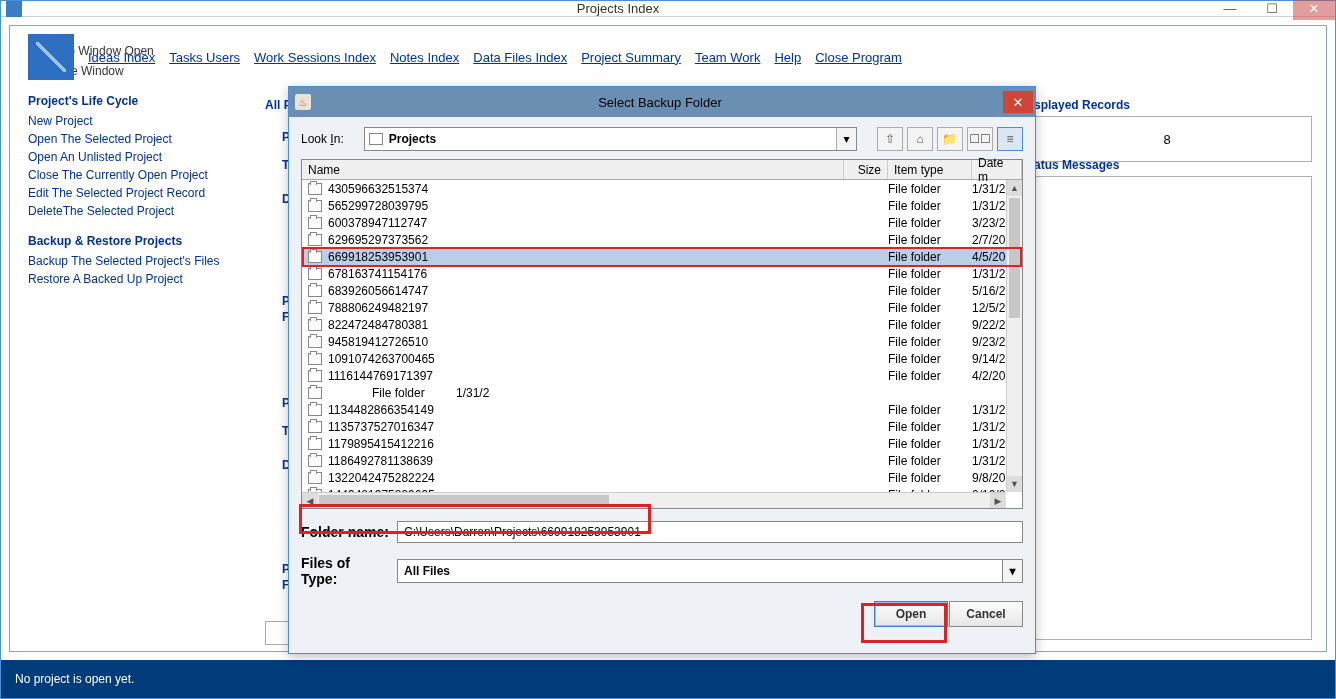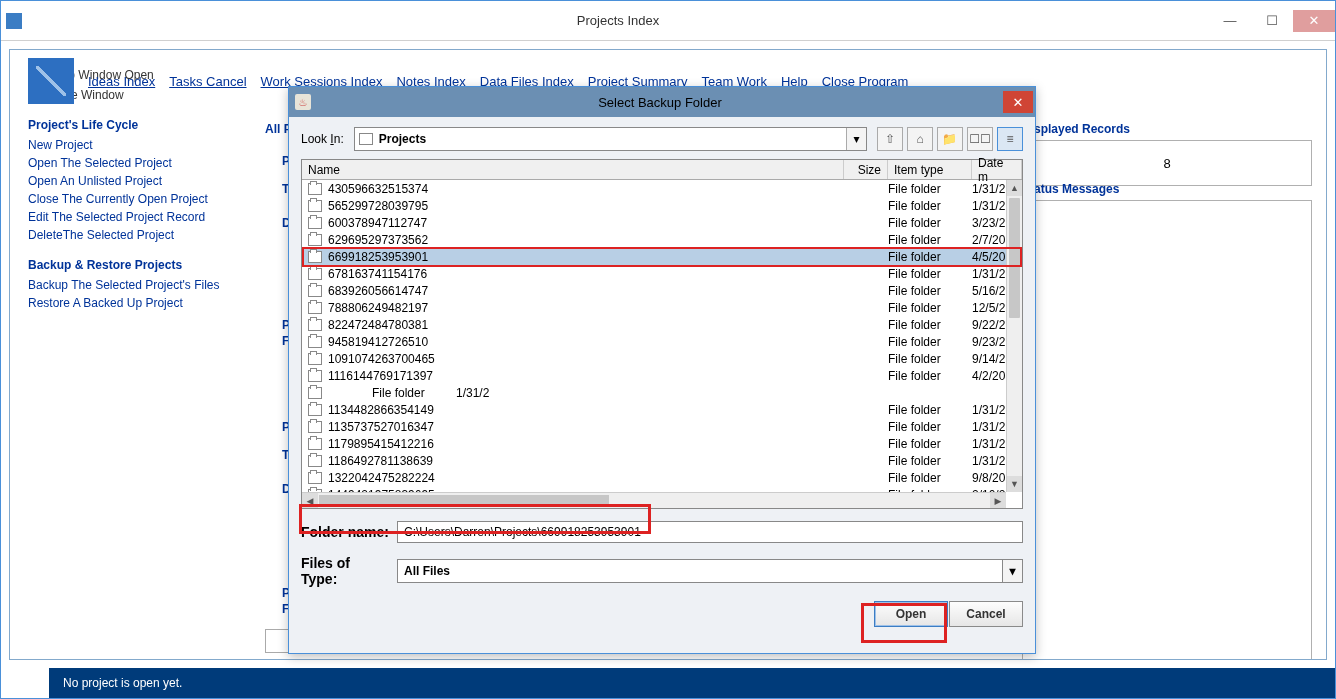--- a/index.html
+++ b/index.html
@@ -1,19 +1,19 @@
 <!DOCTYPE html>
 <html><head>
 <meta charset="utf-8">
 <style>
   * { box-sizing: border-box; margin: 0; padding: 0; }
   body { font-family: "Segoe UI", Tahoma, Arial, sans-serif; font-size: 12px; background: #fff; overflow: hidden; width: 1336px; height: 699px; position: relative; }
   
   .window { width: 1336px; height: 699px; border: 1px solid #4a90d9; display: flex; flex-direction: column; }
-  .titlebar { height: 40px; background: #fff; display: flex; align-items: center; border-bottom: 1px solid #d0d0d0; }
+  .titlebar { height: 16px; background: #fff; display: flex; align-items: center; border-bottom: 1px solid #d0d0d0; }
   .titlebar-icon { width: 16px; height: 16px; margin: 0 5px; background: #3b7dc4; }
   .titlebar-title { flex: 1; text-align: center; color: #333; font-size: 13px; }
   .titlebar-buttons { display: flex; }
   .tbtn { width: 42px; height: 22px; display: flex; align-items: center; justify-content: center; color: #555; font-size: 13px; }
   .tbtn.close { background: #c75050; color: #fff; width: 42px; height: 22px; opacity: .55; }
   
   .content-outer { flex: 1; padding: 8px; display:flex; flex-direction:column; }
   .content-box { flex:1; border: 1px solid #83a9cc; background: #fff; display: flex; position:relative; overflow:hidden;}
   
   .left-pane { width: 230px; padding: 12px 10px 10px 18px; }
@@ -29,31 +29,31 @@
   .side-link { color:#003399; display:block; margin:4px 0; cursor:pointer; }
   
   .right-pane { flex:1; padding:10px 20px; position:relative; }
   .disp-label { color:#003399; font-weight:bold; font-size:12px; }
   .disp-box { border:1px solid #b0b0b0; height:46px; margin-top:4px; display:flex; align-items:center; justify-content:center; font-size:13px; }
   .status-box { border:1px solid #b0b0b0; height:470px; margin-top:4px; }
   
   .search-row { position:absolute; bottom:4px; left:255px; display:flex; gap:22px; align-items:center; }
   .search-box { width:44px; height:24px; border:1px solid #aaa; background:#fff; }
   
-  .statusbar { height: 30px; background: #003b7a; color:#fff; display:flex; align-items:center; padding-left:14px; font-size:12px;margin-left:48px;}
+  .statusbar { height: 38px; background: #003b7a; color:#fff; display:flex; align-items:center; padding-left:14px; font-size:12px;}
   
   
   .dialog { position:absolute; left:288px; top:86px; width:748px; height:568px; background:#eef1f5; border:1px solid #4a90d9; box-shadow: 0 3px 10px rgba(0,0,0,.25); z-index:10; display:flex; flex-direction:column;}
   .dlg-title { height:30px; background:#6b8fb3; display:flex; align-items:center; color:#fff; }
   .dlg-java-icon { width:16px; height:16px; margin:0 6px; background:#e8e4d8; border-radius:2px; display:flex; align-items:center; justify-content:center; color:#c44; font-size:10px; }
   .dlg-title-text { flex:1; text-align:center; color:#000; font-size:13px; }
   .dlg-close { width:30px; height:22px; background:#d04535; color:#fff; display:flex; align-items:center; justify-content:center; margin-right:2px; font-size:13px;}
   
   .dlg-body { flex:1; padding:10px 12px; display:flex; flex-direction:column; }
-  .lookin-row { display:flex; align-items:center; gap:10px;justify-content:center; }
+  .lookin-row { display:flex; align-items:center; gap:20px;justify-content:center; }
   .lbl { font-size:12px; }
   .lbl .ul { text-decoration:underline; }
   .lookin-combo { flex:1; height:24px; border:1px solid #888; background:#fff; display:flex; align-items:center; padding:0 4px; gap:6px; position:relative;}
   .combo-arrow { position:absolute; right:0; top:0; bottom:0; width:20px; border-left:1px solid #aaa; background:#f4f4f4; display:flex; align-items:center; justify-content:center; }
   .nav-icons { display:flex; gap:4px; }
   .nav-icons .nbtn { width:26px; height:24px; border:1px solid #aaa; background:#f4f4f4; display:flex; align-items:center; justify-content:center; font-size:12px; color:#555;}
   .nbtn.active { border-color:#4a90d9; background:#dbe7f4;}
   
   .file-grid { margin-top:8px; border:1px solid #888; background:#fff; height:350px; display:flex; flex-direction:column; position:relative;}
   .file-head { display:flex; border-bottom:1px solid #aaa; background:#f0f0f0; height:20px; align-items:center; font-size:12px;}
@@ -128,21 +128,21 @@
         <a class="side-link">Restore A Backed Up Project</a>
       </div>
 
       <div class="right-pane">
         
       </div>
 
       <div style="position:absolute; left:18px; top:8px; right:14px; display:flex; align-items:center; gap:14px;">
         <div class="app-icon"></div>
         <a class="menu-link">Ideas Index</a>
-        <a class="menu-link">Tasks Cancel</a>
+        <a class="menu-link">Tasks Users</a>
         <a class="menu-link">Work Sessions Index</a>
         <a class="menu-link">Notes Index</a>
         <a class="menu-link">Data Files Index</a>
         <a class="menu-link">Project Summary</a>
         <a class="menu-link">Team Work</a>
         <a class="menu-link">Help</a>
         <a class="menu-link">Close Program</a>
       </div>
 
       <div style="position:absolute; left:255px; top:72px; color:#003399; font-weight:bold;">All P</div>

